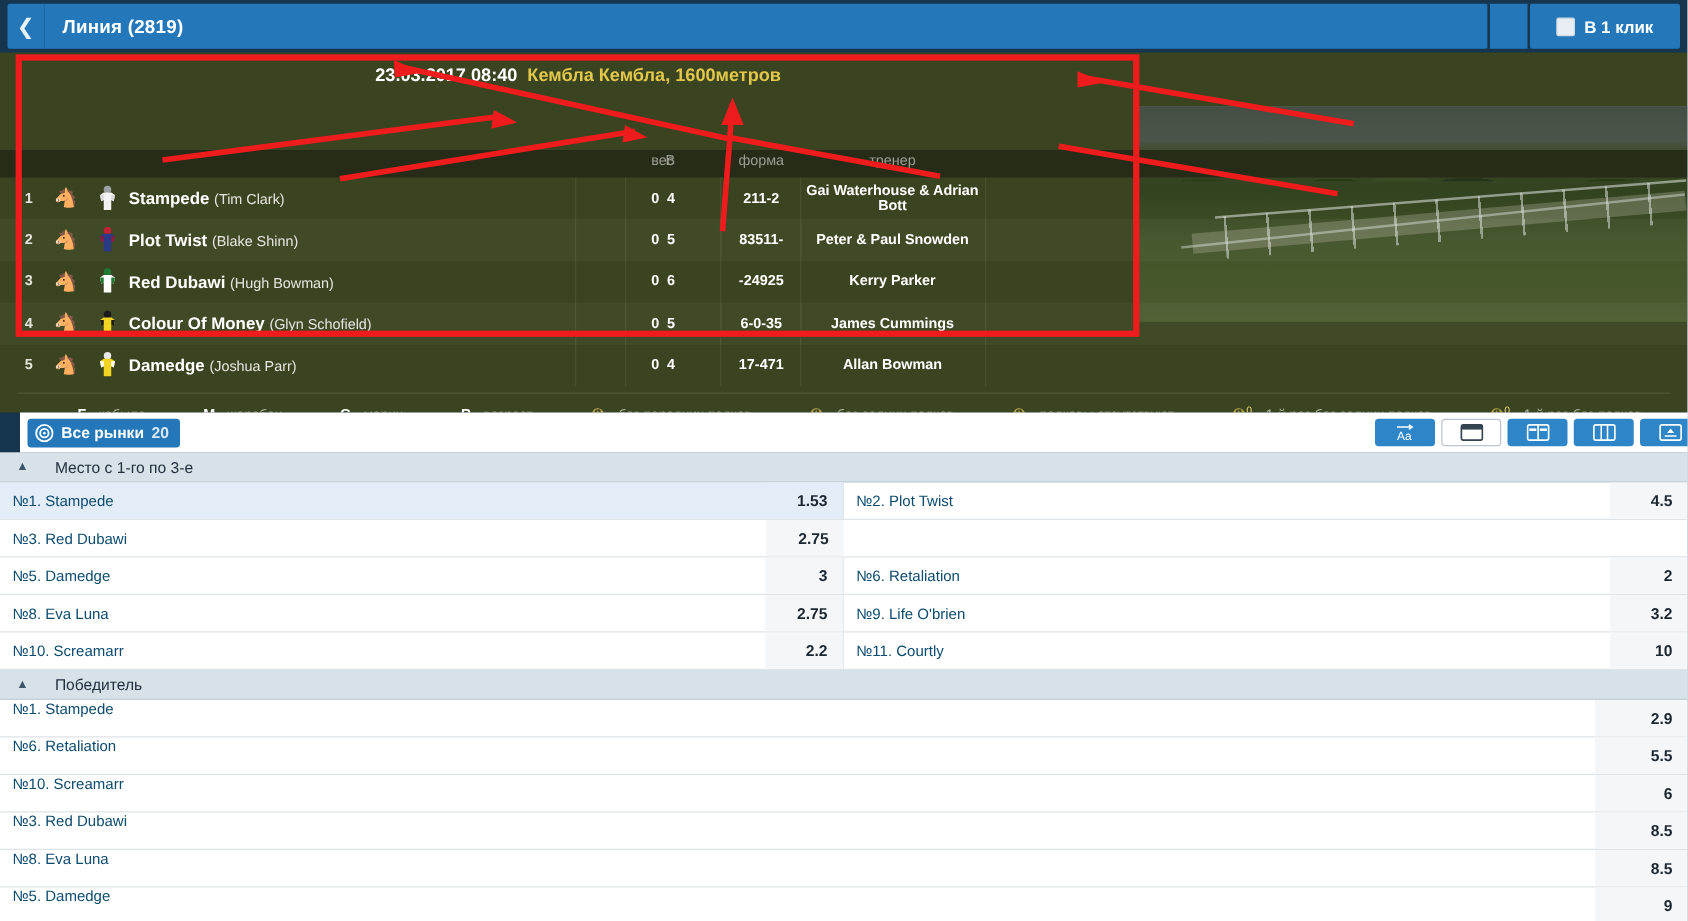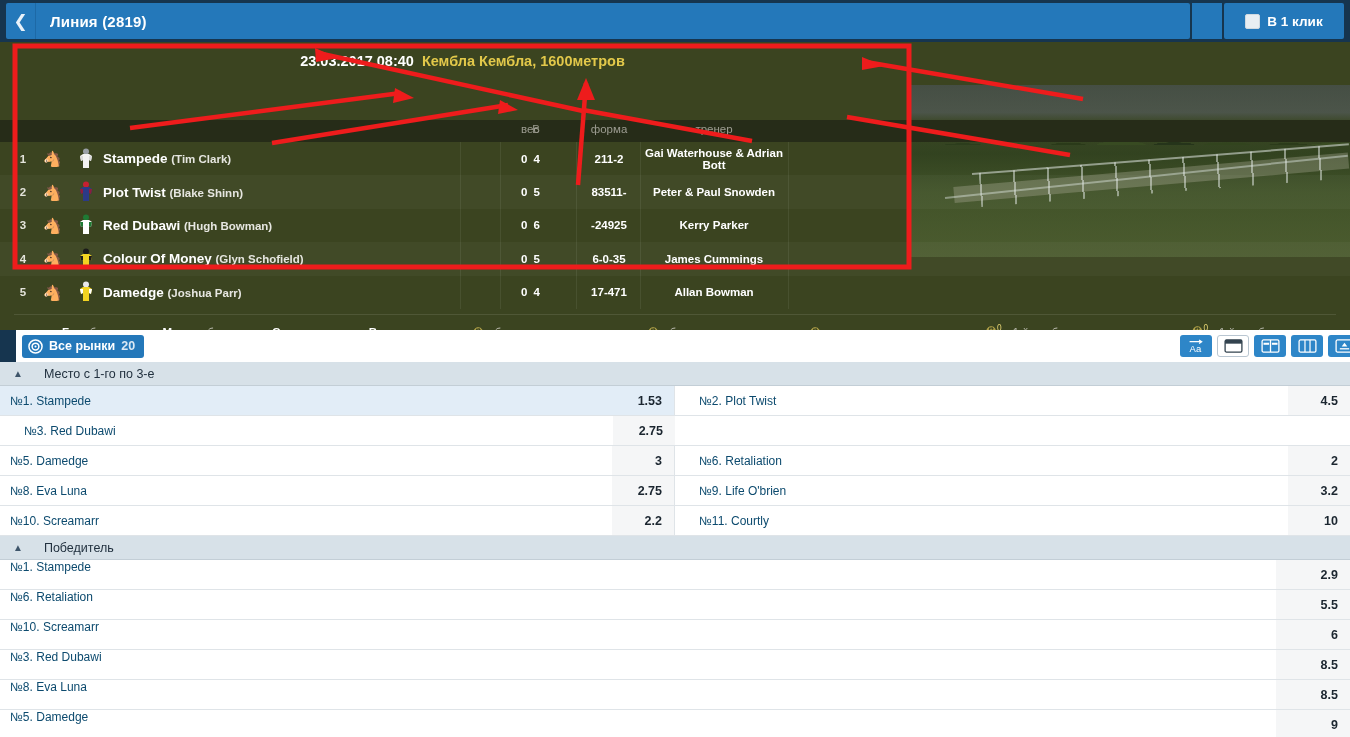--- a/index.html
+++ b/index.html
@@ -102,21 +102,21 @@
     position:absolute; left:16px; width:14px; text-align:center;
     color:#e4e4db; font-size:11.5px; font-weight:bold;
   }
   .r-horse {
     position:absolute; left:40px; width:26px; text-align:center;
     color:#c8ad45; font-size:15px; line-height:1;
   }
   .silk { position:absolute; left:76px; width:20px; height:22px; }
   .silk svg { display:block; }
   .r-name { position:absolute; left:103px; color:#ffffff; font-size:13.5px; font-weight:bold; white-space:nowrap; }
-  .r-name .jockey { font-size:11.5px; font-weight:bold; color:#e6e6e0; }
+  .r-name .jockey { font-size:11.5px; font-weight:normal; color:#e6e6e0; }
 
   .c-b    { position:absolute; left:500px; width:40px; text-align:right; }
   .c-w    { position:absolute; left:521px; width:28px; }
   .c-form { position:absolute; left:578px; width:62px; text-align:center; }
   .c-tr   { position:absolute; left:640px; width:148px; text-align:center; }
   .col-head .c-b, .col-head .c-w, .col-head .c-form, .col-head .c-tr {
     top:3px; color:#9d9d92; font-size:11.5px;
   }
   .r-row .c-b, .r-row .c-w, .r-row .c-form, .r-row .c-tr {
     color:#ffffff; font-size:11.5px; font-weight:bold;
@@ -142,36 +142,36 @@
   }
   .allmk {
     display:flex; align-items:center; gap:6px; background:#2478ba; color:#fff;
     height:23px; padding:0 9px 0 6px; border-radius:3px; cursor:pointer;
   }
   .allmk .tgt { width:15px; height:15px; }
   .allmk .lbl { font-size:12.5px; font-weight:bold; }
   .allmk .cnt { font-size:12.5px; font-weight:bold; color:#dbe9f5; }
   .mkbar .spacer { flex:1; }
   .vbtn {
-    width:32px; height:22px; background:#2e86c8; border-radius:3px; margin-left:5px;
+    width:48px; height:22px; background:#2e86c8; border-radius:3px; margin-left:5px;
     display:flex; align-items:center; justify-content:center; cursor:pointer;
   }
   .vbtn.light { background:#ffffff; border:1px solid #b9c6d1; }
 
   
   .markets { position:absolute; left:0; top:362px; width:1350px; height:375px; background:#fff; overflow:hidden; }
   .grp-head {
     height:24px; background:#d7e1e8; border-bottom:1px solid #c3ced6;
     display:flex; align-items:center; gap:9px; padding-left:13px;
   }
   .grp-head .chev { color:#3e556a; font-size:10px; }
   .grp-head .ttl { color:#22313f; font-size:12.5px;margin-left:12px; }
   .sel-row { display:flex; height:30px; border-bottom:1px solid #dfe4e8; }
   .half { width:50%; display:flex; align-items:center; border-right:1px solid #dfe4e8; }
-  .half:last-child { border-right:none;padding-left:14px; }
+  .half:last-child { border-right:none; }
   .half.hl { background:#e2edf7; }
   .sel-name { flex:1; padding-left:10px; color:#0c4a6e; font-size:12px; }
   .sel-odd {
     width:62px; text-align:right; padding-right:12px;
     color:#1b2630; font-size:12.5px; font-weight:bold;
     background:#f5f6f7; align-self:stretch; display:flex; align-items:center; justify-content:flex-end;
   }
   .half.hl .sel-odd { background:#e2edf7; }
   .full-row { display:flex; height:30px; border-bottom:1px solid #dfe4e8; }
   .full-row .sel-odd { width:74px; }

